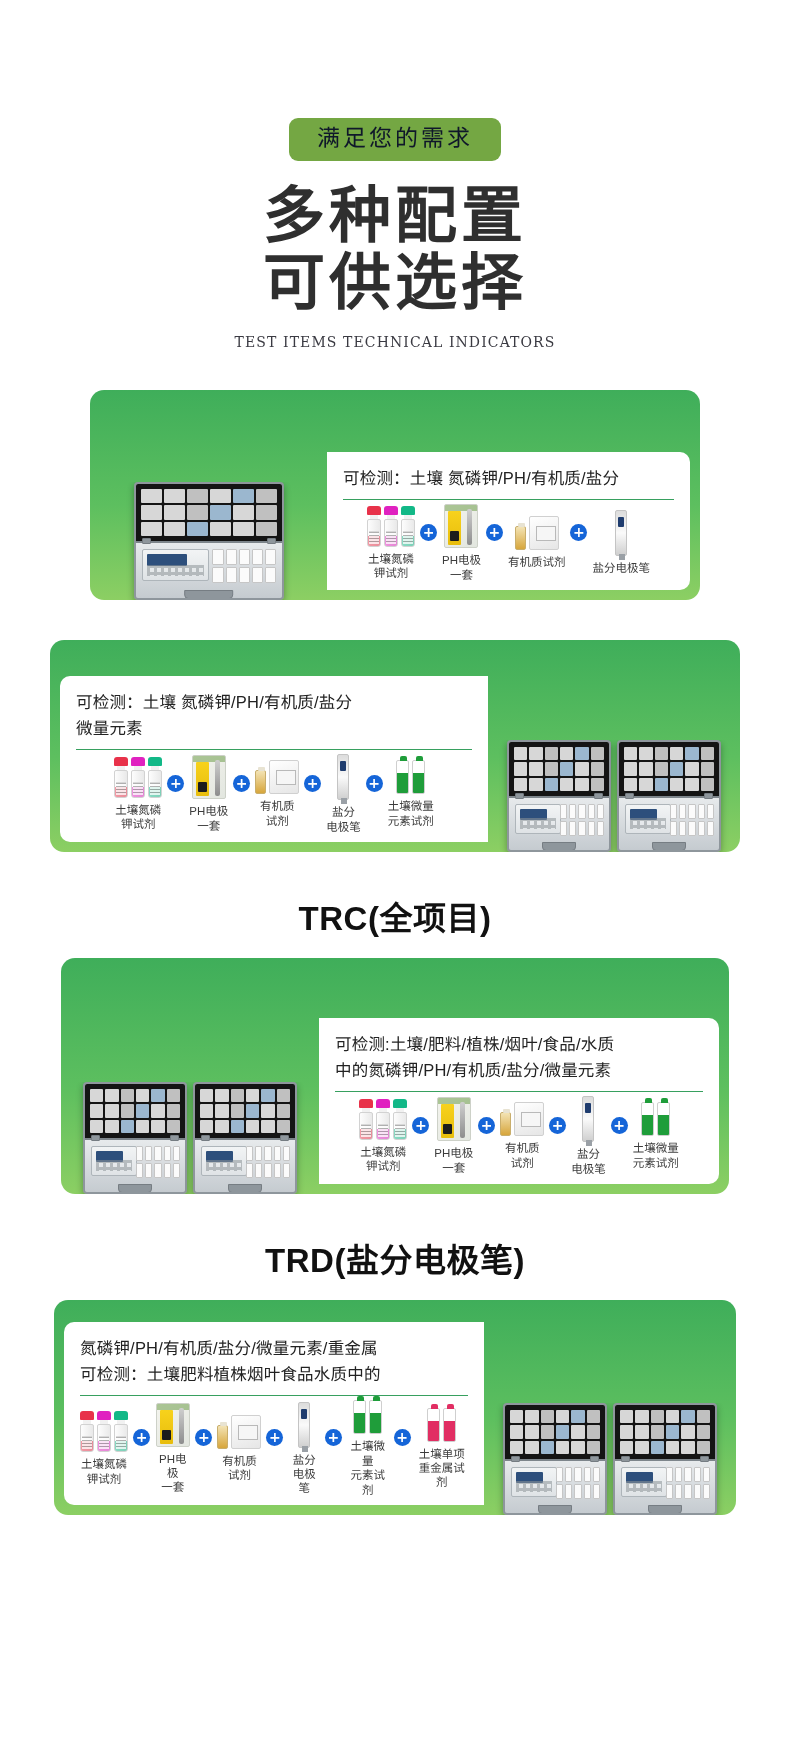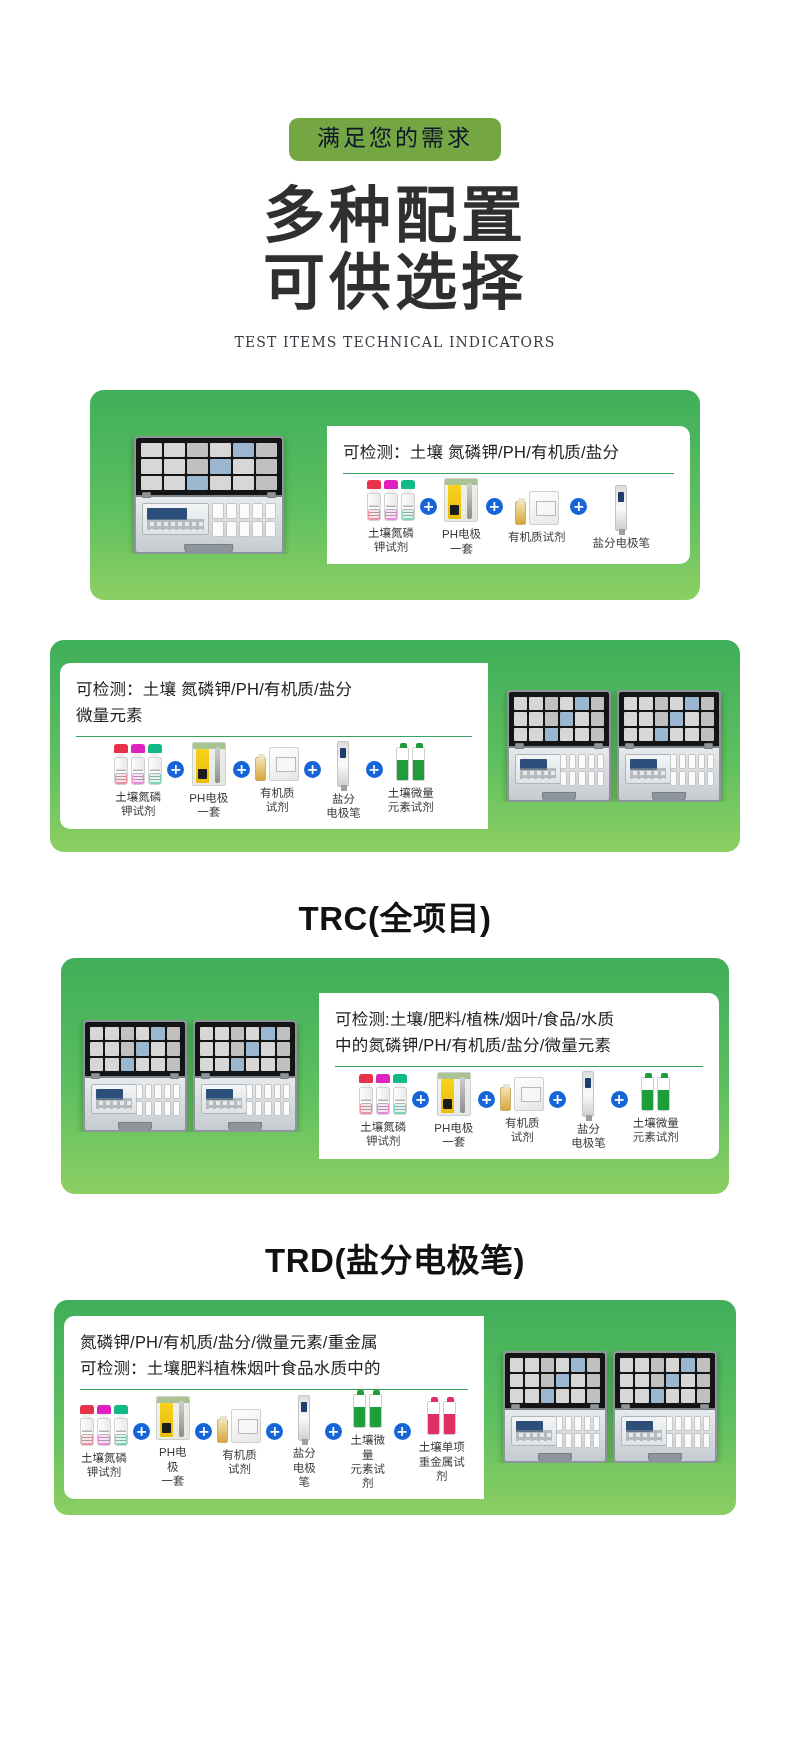--- a/index.html
+++ b/index.html
@@ -53,21 +53,21 @@
     color: #111;
     margin-bottom: 18px;
   }
 
   .card {
     position: relative;
     margin: 6px auto;
     border-radius: 14px;
     overflow: hidden;
     display: flex;
-    align-items: center;
+    align-items: flex-end;
     background: linear-gradient(180deg,#3fae5a 0%, #5dbf5f 55%, #8ccf63 100%);
   }
   .card.w-tra { width: 610px; height: 210px; }
   .card.w-trb { width: 690px; height: 212px; }
   .card.w-trc { width: 668px; height: 236px; }
   .card.w-trd { width: 682px; height: 215px; }
 
   .photo-pane {
     position: relative;
     flex: 0 0 auto;

